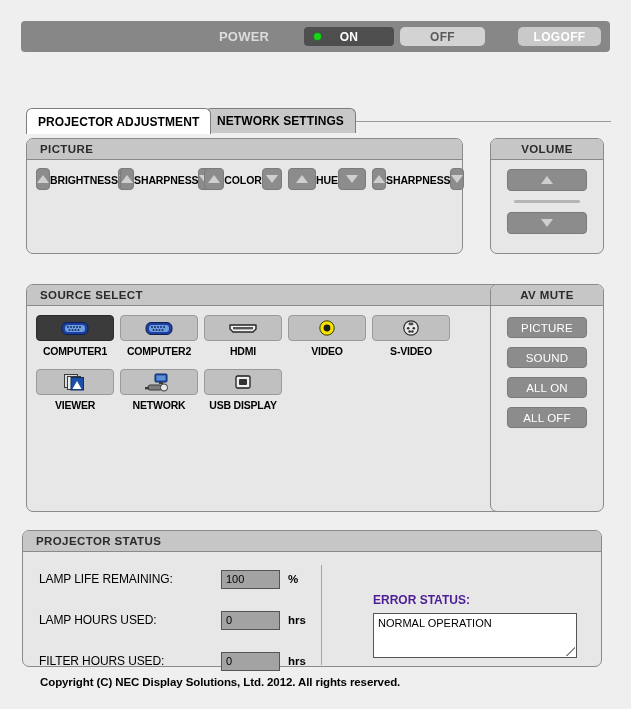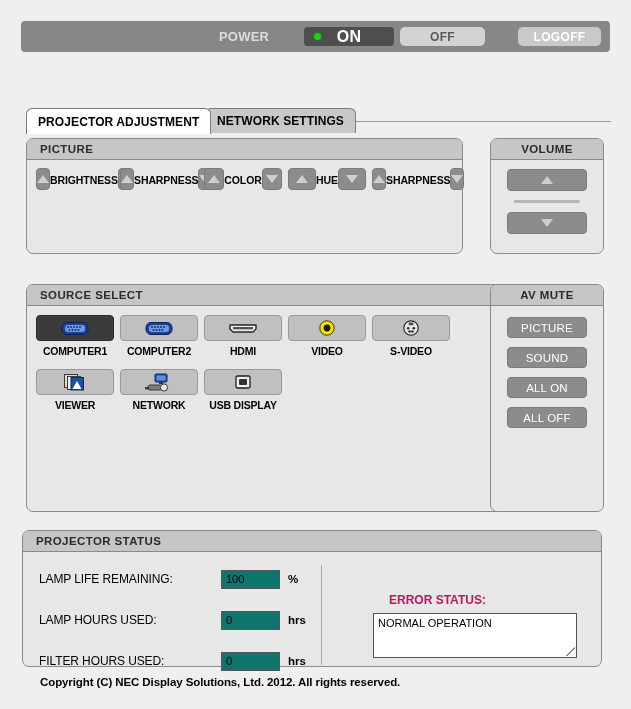--- a/index.html
+++ b/index.html
@@ -23,21 +23,21 @@
   .power-label {
     position: absolute; left: 198px;
     font-size: 13px; font-weight: bold;
     color: #dcdcdc; letter-spacing: .2px;
   }
   .btn-on {
     position: absolute; left: 283px; top: 6px;
     width: 90px; height: 19px;
     background: #4e4e4e; border-radius: 4px;
     display: flex; align-items: center; justify-content: center;
-    color: #ffffff; font-size: 16px; font-weight: bold;
+    color: #ffffff; font-size: 12px; font-weight: bold;
     letter-spacing: .3px;
   }
   .led {
     position: absolute; left: 10px; top: 6px;
     width: 7px; height: 7px; border-radius: 50%;
     background: #17d417; box-shadow: 0 0 2px #0a0;
   }
   .btn-off {
     position: absolute; left: 379px; top: 6px;
     width: 85px; height: 19px;
@@ -169,28 +169,28 @@
   
   .status-body { position: absolute; left: 0; top: 22px; width: 100%; height: 115px; }
   .status-rows { position: absolute; left: 16px; top: 15px; }
   .status-row { display: flex; align-items: center; height: 22px; margin-bottom: 19px; }
   .status-key {
     width: 182px; font-size: 12px; font-weight: normal; color: #000;
     letter-spacing: -.1px;
   }
   .status-input {
     width: 59px; height: 19px;
-    background: #0f766e; border: 1px solid #555;
+    background: #a3a3a3; border: 1px solid #555;
     font-size: 11px; color: #000;
     display: flex; align-items: center; padding-left: 4px;
   }
   .status-unit { font-size: 11.5px; font-weight: bold; color: #000; margin-left: 8px; }
   .vdiv { position: absolute; left: 298px; top: 12px; width: 1px; height: 100px; background: #a7a7a7; }
   .err-wrap { position: absolute; left: 350px; top: 40px; }
-  .err-label { font-size: 12px; font-weight: bold; color: #be185d; margin-bottom: 6px; margin-left: 16px; }
+  .err-label { font-size: 12px; font-weight: bold; color: #4c1d95; margin-bottom: 6px; }
   .err-box {
     width: 204px; height: 45px;
     background: #fff; border: 1px solid #555;
     font-size: 11px; color: #000;
     padding: 3px 4px; position: relative;
   }
   .resize-grip {
     position: absolute; right: 1px; bottom: 1px;
     width: 9px; height: 9px;
     background:

